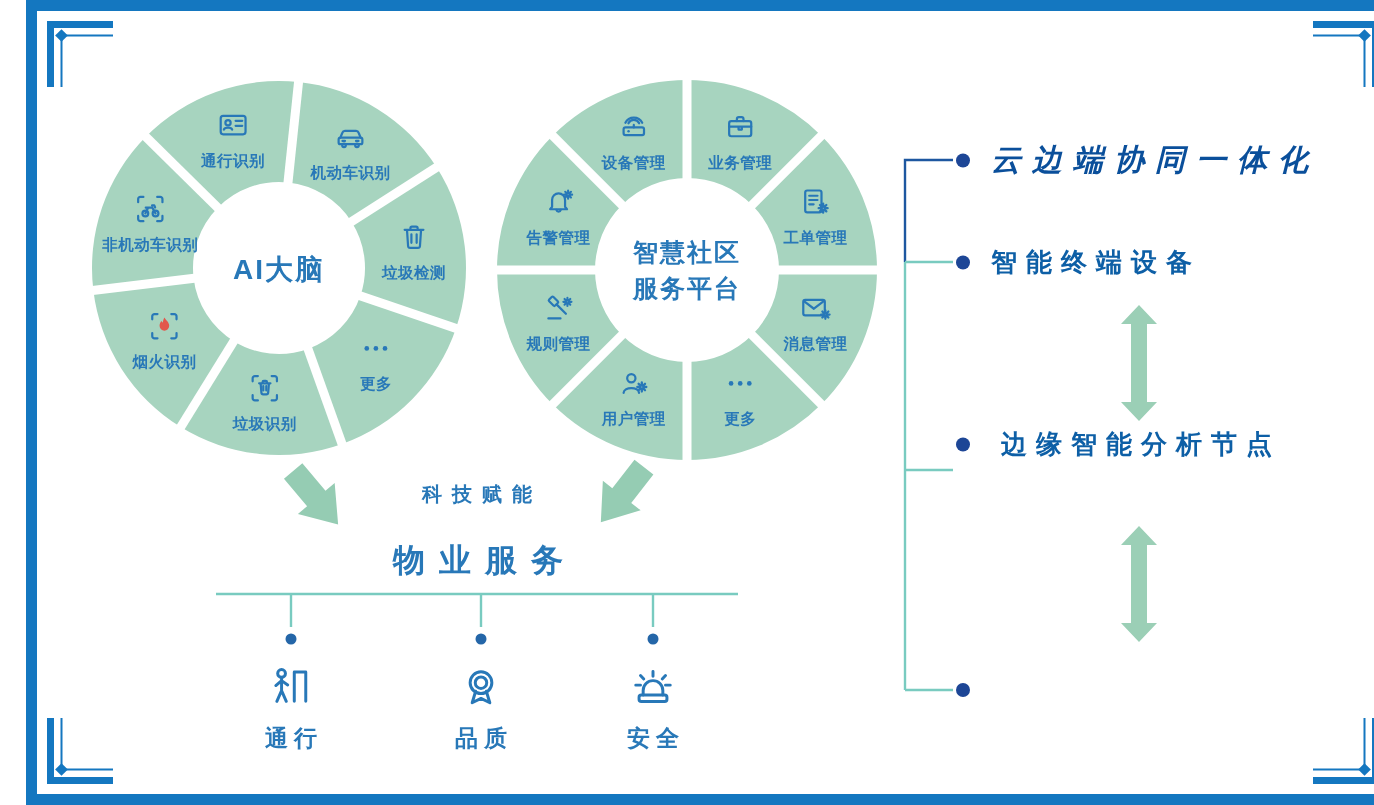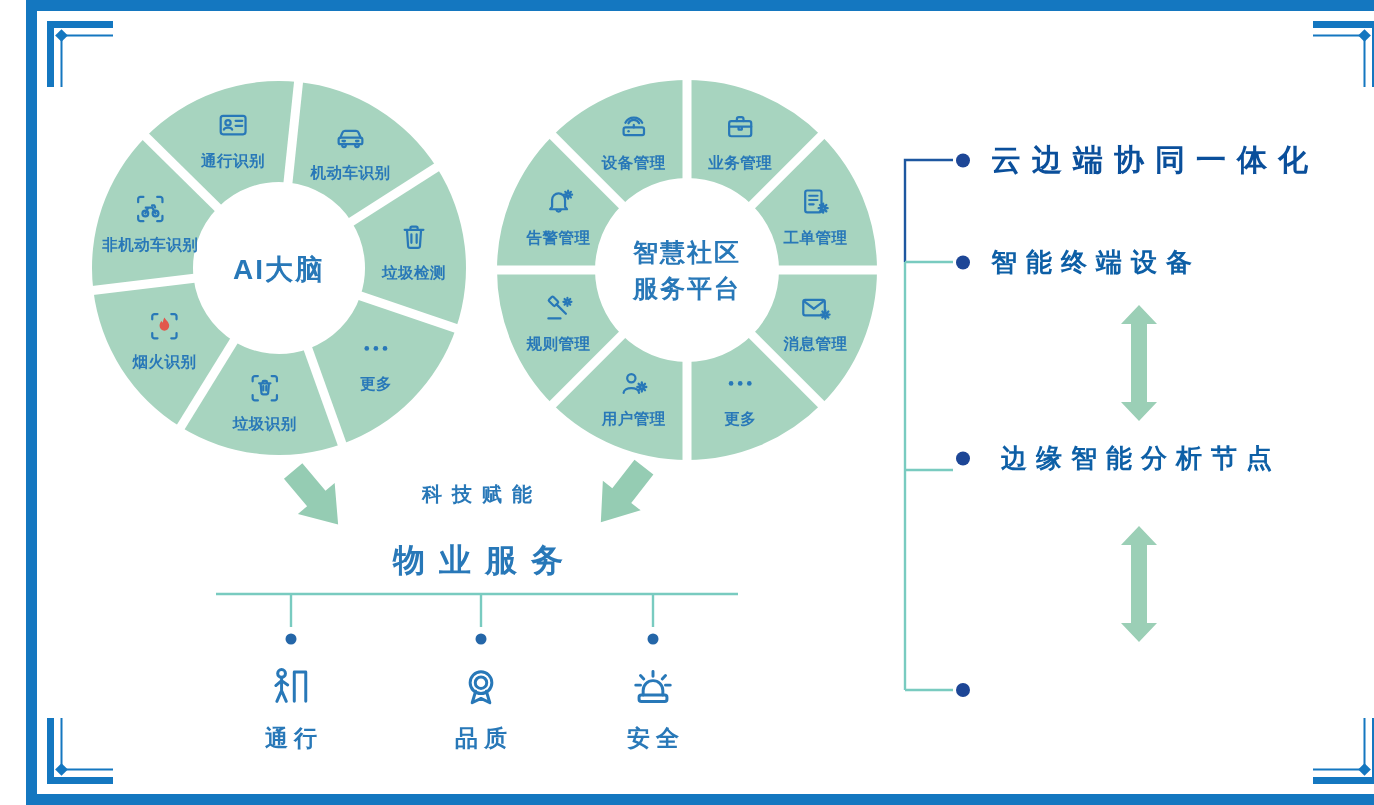--- a/index.html
+++ b/index.html
@@ -19,22 +19,22 @@
   .tech-label{position:absolute;left:331px;top:481px;width:240px;text-align:center;font-size:20px;
     letter-spacing:10px;text-indent:10px;color:#2878b8;font-weight:600;z-index:2;white-space:nowrap;}
   .service-label{position:absolute;left:302px;top:539px;width:300px;text-align:center;font-size:32px;
     letter-spacing:14px;text-indent:14px;color:#2878b8;font-weight:700;z-index:2;white-space:nowrap;}
   .branch-label{position:absolute;top:723px;width:160px;text-align:center;font-size:23px;color:#2878b8;
     font-weight:600;letter-spacing:6px;text-indent:6px;z-index:2;}
   .bl-0{left:185px;} .bl-1{left:375px;} .bl-2{left:547px;}
   .arch-item{position:absolute;left:930px;display:flex;align-items:center;gap:21px;transform:translateY(-50%);z-index:2;}
   .arch-dot{width:14px;height:14px;border-radius:50%;background:#1d4696;flex:none;}
   .arch-label{font-weight:700;color:#0d5fa6;letter-spacing:9px;font-size:26px;white-space:nowrap;}
-  .arch-item.emphasis .arch-label{font-size:30px;letter-spacing:11px;color:#0a4f9b;}
-  .ai-0{top:160px;} .ai-1{top:262px;} .ai-2{top:458px;gap:31px;} .ai-3{top:690px;}
+  .arch-item.emphasis .arch-label{font-size:30px;letter-spacing:11px;color:#0a4f9b;font-style:italic;}
+  .ai-0{top:160px;} .ai-1{top:262px;} .ai-2{top:444px;gap:31px;} .ai-3{top:690px;}
 </style>
 </head>
 <body>
 
 <div class="canvas">
 
   <div class="frame"></div>
 
   <svg class="corner tl" viewBox="0 0 66 66">
     <path d="M3.5,66 V3.5 H66" fill="none" stroke="#1477c0" stroke-width="7"></path>

